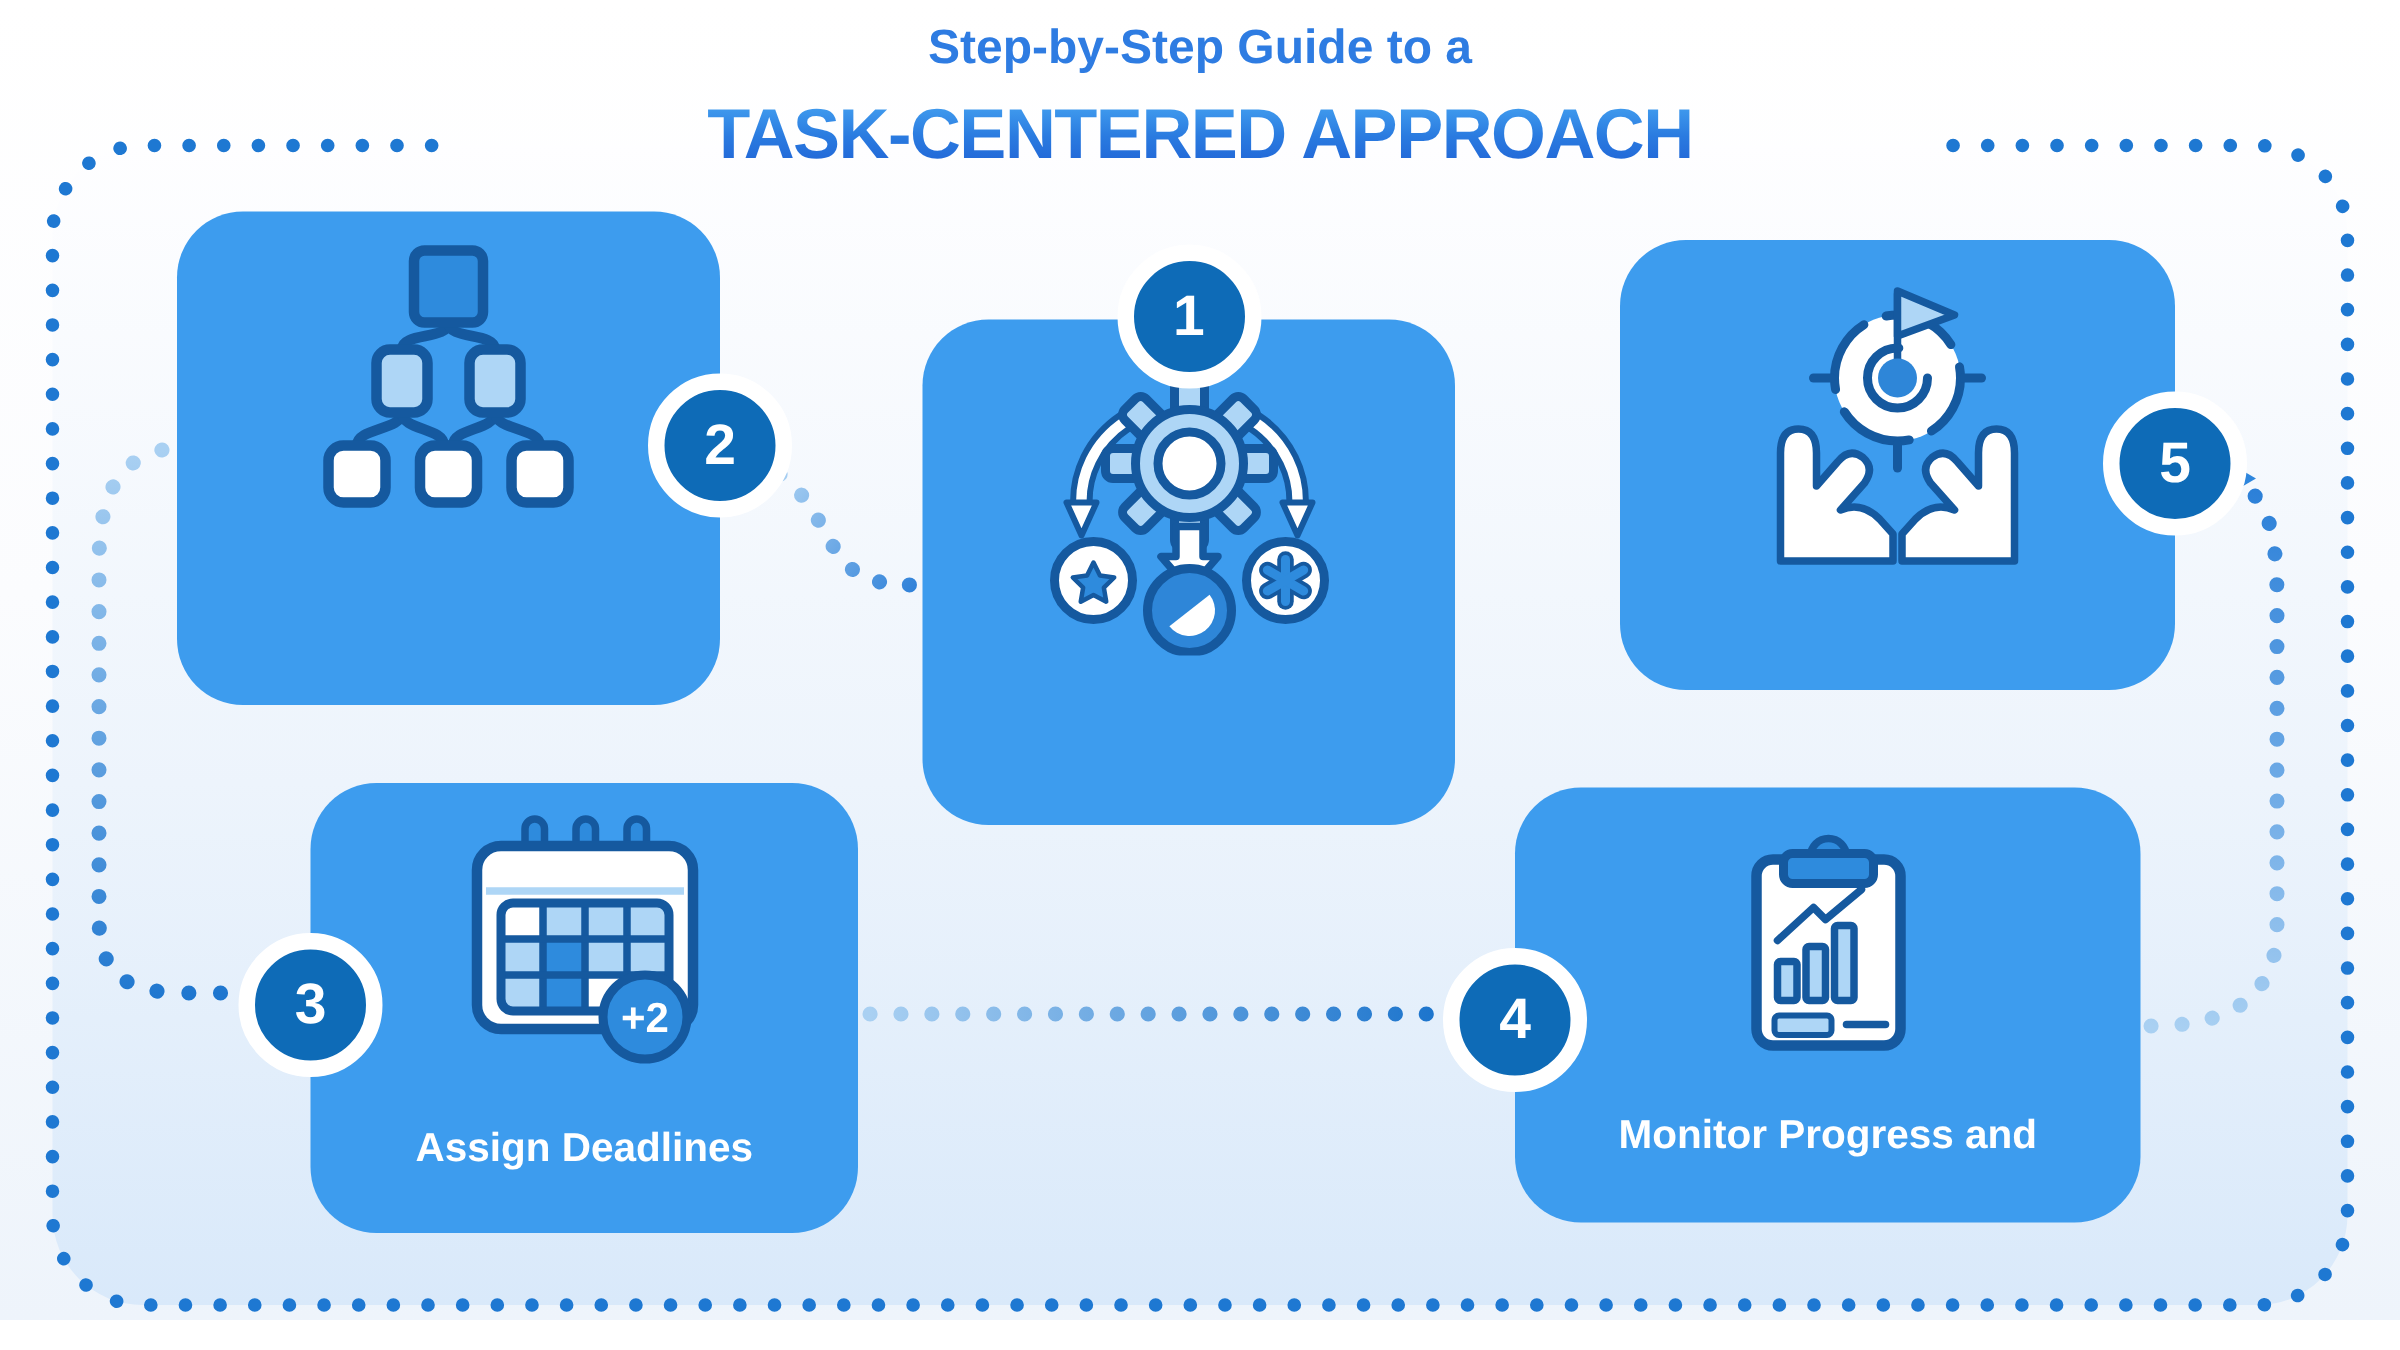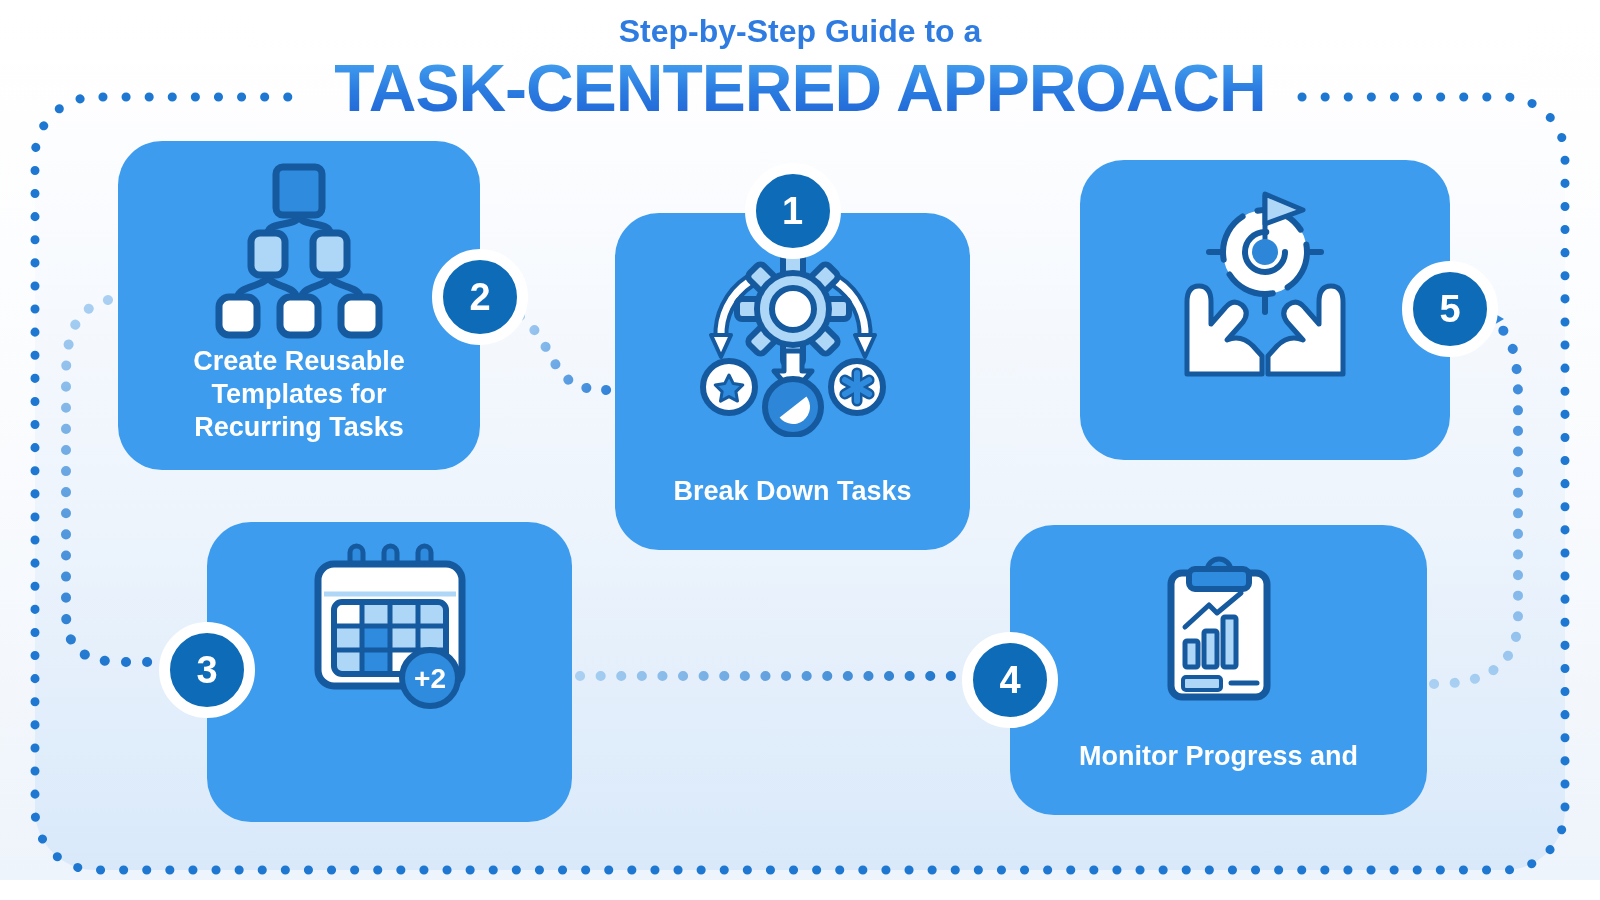--- a/index.html
+++ b/index.html
@@ -6,21 +6,21 @@
   .stage{
     position:relative;width:1600px;height:880px;overflow:hidden;
     background:linear-gradient(180deg,#ffffff 0%,#fbfcfe 45%,#eef4fb 100%);
     font-family:"Liberation Sans", sans-serif;
   }
   .overlay{position:absolute;left:0;top:0;z-index:0;}
   
   .title-block{position:absolute;left:0;top:14px;width:100%;text-align:center;z-index:3;}
   .eyebrow{font-size:32px;font-weight:bold;color:#2E7CE2;line-height:1.1;margin:0;}
   .main-title{
-    margin:6px 0 0 0;font-size:66px;font-weight:bold;letter-spacing:-1px;line-height:1.0;
+    margin:16px 0 0 0;font-size:47px;font-weight:bold;letter-spacing:-1px;line-height:1.0;
     background:linear-gradient(180deg,#47A5F2 0%,#2A7BE0 55%,#2064D6 100%);
     -webkit-background-clip:text;background-clip:text;
     -webkit-text-fill-color:transparent;color:transparent;
   }
   
   .card{position:absolute;background:#3D9CEE;border-radius:44px;z-index:2;}
   .c1{left:615px;top:213px;width:355px;height:337px;}
   .c2{left:118px;top:141px;width:362px;height:329px;}
   .c3{left:207px;top:522px;width:365px;height:300px;}
   .c4{left:1010px;top:525px;width:417px;height:290px;}
@@ -141,21 +141,20 @@
           <line x1="-12.1" y1="-7" x2="12.1" y2="7"></line>
           <line x1="-12.1" y1="7" x2="12.1" y2="-7"></line>
         </g>
       </g>
       <circle cx="100" cy="160" r="28" fill="#2E86D8" stroke="#15599F" stroke-width="6"></circle>
       <g transform="translate(100,160) rotate(-38)">
         <path d="M -17 0 A 17 17 0 0 0 17 0 Z" fill="#FFFFFF"></path>
       </g>
     </svg>
     <div class="label">
-      <span class="line">Break Down Tasks</span>
     </div>
   </div>
 
   <div class="card c2">
     <div class="badge">
       <span>2</span>
     </div>
     <svg class="icon" width="200" height="190" viewBox="0 0 200 190">
       <g fill="none" stroke="#15599F" stroke-width="7" stroke-linecap="round">
         <path d="M 100 60 C 100 72 69 66 69 78"></path>
@@ -165,25 +164,20 @@
         <path d="M 131 120 C 131 132 103 130 103 142"></path>
         <path d="M 131 120 C 131 132 161 130 161 142"></path>
       </g>
       <rect x="77" y="12" width="46" height="48" rx="7" fill="#2E8BDD" stroke="#15599F" stroke-width="7"></rect>
       <rect x="52" y="78" width="34" height="42" rx="9" fill="#AED6F6" stroke="#15599F" stroke-width="7"></rect>
       <rect x="114" y="78" width="34" height="42" rx="9" fill="#AED6F6" stroke="#15599F" stroke-width="7"></rect>
       <rect x="20" y="142" width="38" height="38" rx="10" fill="#FFFFFF" stroke="#15599F" stroke-width="7"></rect>
       <rect x="81" y="142" width="38" height="38" rx="10" fill="#FFFFFF" stroke="#15599F" stroke-width="7"></rect>
       <rect x="142" y="142" width="38" height="38" rx="10" fill="#FFFFFF" stroke="#15599F" stroke-width="7"></rect>
     </svg>
-    <div class="label">
-      <span class="line">Create Reusable</span>
-      <span class="line">Templates for</span>
-      <span class="line">Recurring Tasks</span>
-    </div>
   </div>
 
   <div class="card c3">
     <div class="badge">
       <span>3</span>
     </div>
     <svg class="icon" width="200" height="190" viewBox="0 0 200 190">
       <rect x="60" y="8" width="13" height="36" rx="6.5" fill="#2E8BDD" stroke="#15599F" stroke-width="5"></rect>
       <rect x="94" y="8" width="13" height="36" rx="6.5" fill="#2E8BDD" stroke="#15599F" stroke-width="5"></rect>
       <rect x="128" y="8" width="13" height="36" rx="6.5" fill="#2E8BDD" stroke="#15599F" stroke-width="5"></rect>
@@ -201,20 +195,21 @@
         <line x1="128" y1="64" x2="128" y2="136"></line>
         <line x1="44" y1="88" x2="156" y2="88"></line>
         <line x1="44" y1="112" x2="156" y2="112"></line>
       </g>
       <rect x="44" y="64" width="112" height="72" rx="8" fill="none" stroke="#15599F" stroke-width="6"></rect>
 
       <circle cx="140" cy="140" r="28" fill="#2E8BDD" stroke="#15599F" stroke-width="6"></circle>
       <text x="140" y="150" text-anchor="middle" font-size="28" font-weight="bold" fill="#FFFFFF" font-family="Liberation Sans, sans-serif">+2</text>
     </svg>
     <div class="label">
+      <span class="line">Assign Deadlines</span>
     </div>
   </div>
 
   <div class="card c4">
     <div class="badge">
       <span>4</span>
     </div>
     <svg class="icon" width="200" height="190" viewBox="0 0 200 190">
       <rect x="52" y="30" width="96" height="124" rx="11" fill="#FFFFFF" stroke="#15599F" stroke-width="7"></rect>
       <path d="M 88 28 A 12 12 0 0 1 112 28" fill="#2E8BDD" stroke="#15599F" stroke-width="5"></path>

